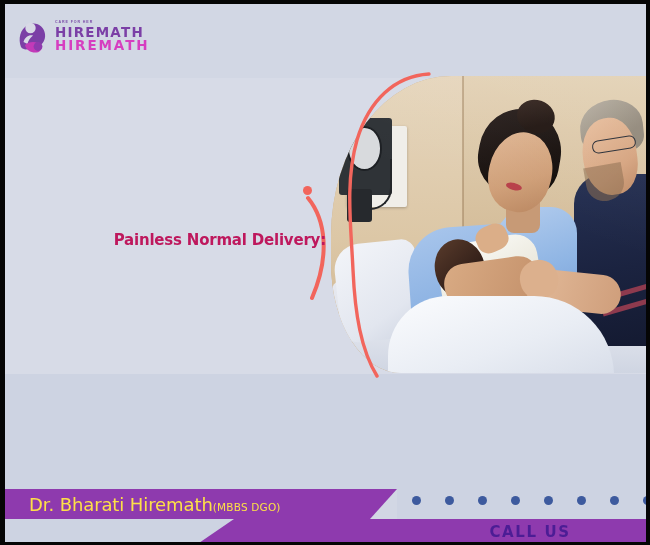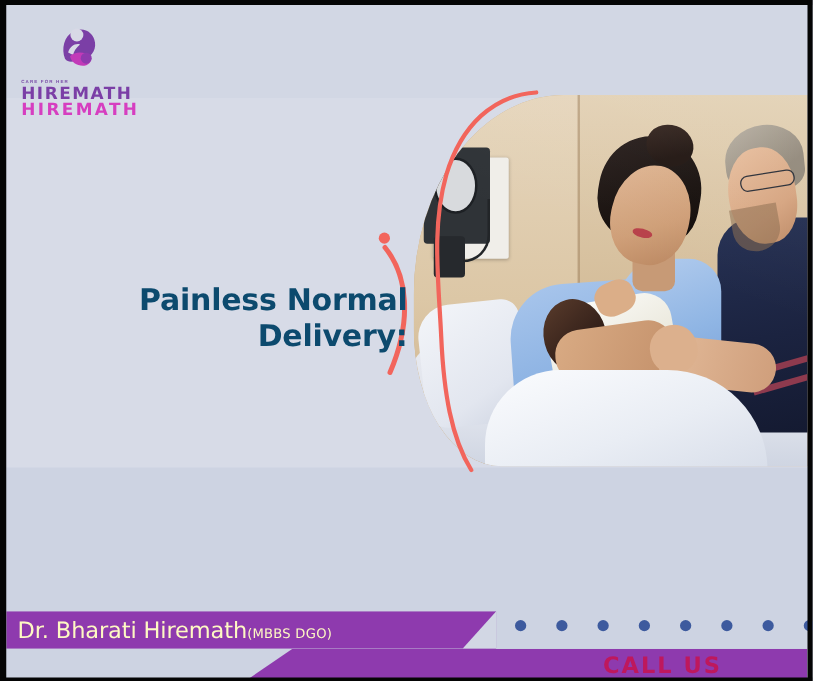--- a/index.html
+++ b/index.html
@@ -41,23 +41,22 @@
     height: 74px;
     background: #d2d7e4;
     z-index: 5;
   }
 
   .logo-block {
     position: absolute;
     left: 12px;
     top: 13px;
     display: flex;
-    align-items: center;
+    align-items: flex-start;
     gap: 5px;
-    flex-direction: column;
   }
 
   .logo-mark {
     width: 33px;
     height: 38px;
     position: relative;
     flex: 0 0 auto;
   }
 
   .logo-text { position: relative; padding-top: 2px; }
@@ -326,24 +325,24 @@
   }
 
   
   .headline {
     position: absolute;
     left: 36px;
     top: 226px;
     width: 290px;
     z-index: 12;
     text-align: right;
-    color: #0c4a6e;
+    color: #be185d;
     font-family: "DejaVu Sans", sans-serif;
     font-weight: bold;
-    font-size: 24px;
+    font-size: 15px;
     line-height: 29px;
     letter-spacing: -0.2px;
   }
   .headline .line1 { display: block; }
   .headline .line2 { display: block; }
 
   
   .doctor-bar {
     position: absolute;
     left: 5px;
@@ -360,22 +359,22 @@
     position: absolute;
     left: 370px;
     top: 489px;
     width: 27px;
     height: 30px;
     background: #d2d7e4;
     z-index: 21;
     clip-path: polygon(100% 0, 100% 100%, 0 100%);
   }
   .doctor-name {
-    padding-left: 9px;
-    color: #fef9c3;
+    padding-left: 24px;
+    color: #fde047;
     font-size: 18px;
     font-weight: normal;
     font-family: "DejaVu Sans", sans-serif;
     letter-spacing: -0.1px;
     white-space: nowrap;
   }
   .doctor-degree {
     font-size: 10.5px;
     letter-spacing: 0.2px;
   }
@@ -393,24 +392,24 @@
   .callus-text {
     position: absolute;
     left: 470px;
     top: 519px;
     width: 120px;
     height: 26px;
     z-index: 22;
     display: flex;
     align-items: center;
     justify-content: center;
-    color: #be185d;
+    color: #4c1d95;
     font-family: "DejaVu Sans", sans-serif;
     font-weight: bold;
-    font-size: 18px;
+    font-size: 15px;
     letter-spacing: 1.6px;
   }
 
   .dot-row {
     position: absolute;
     left: 412px;
     top: 494px;
     width: 232px;
     height: 12px;
     display: flex;

